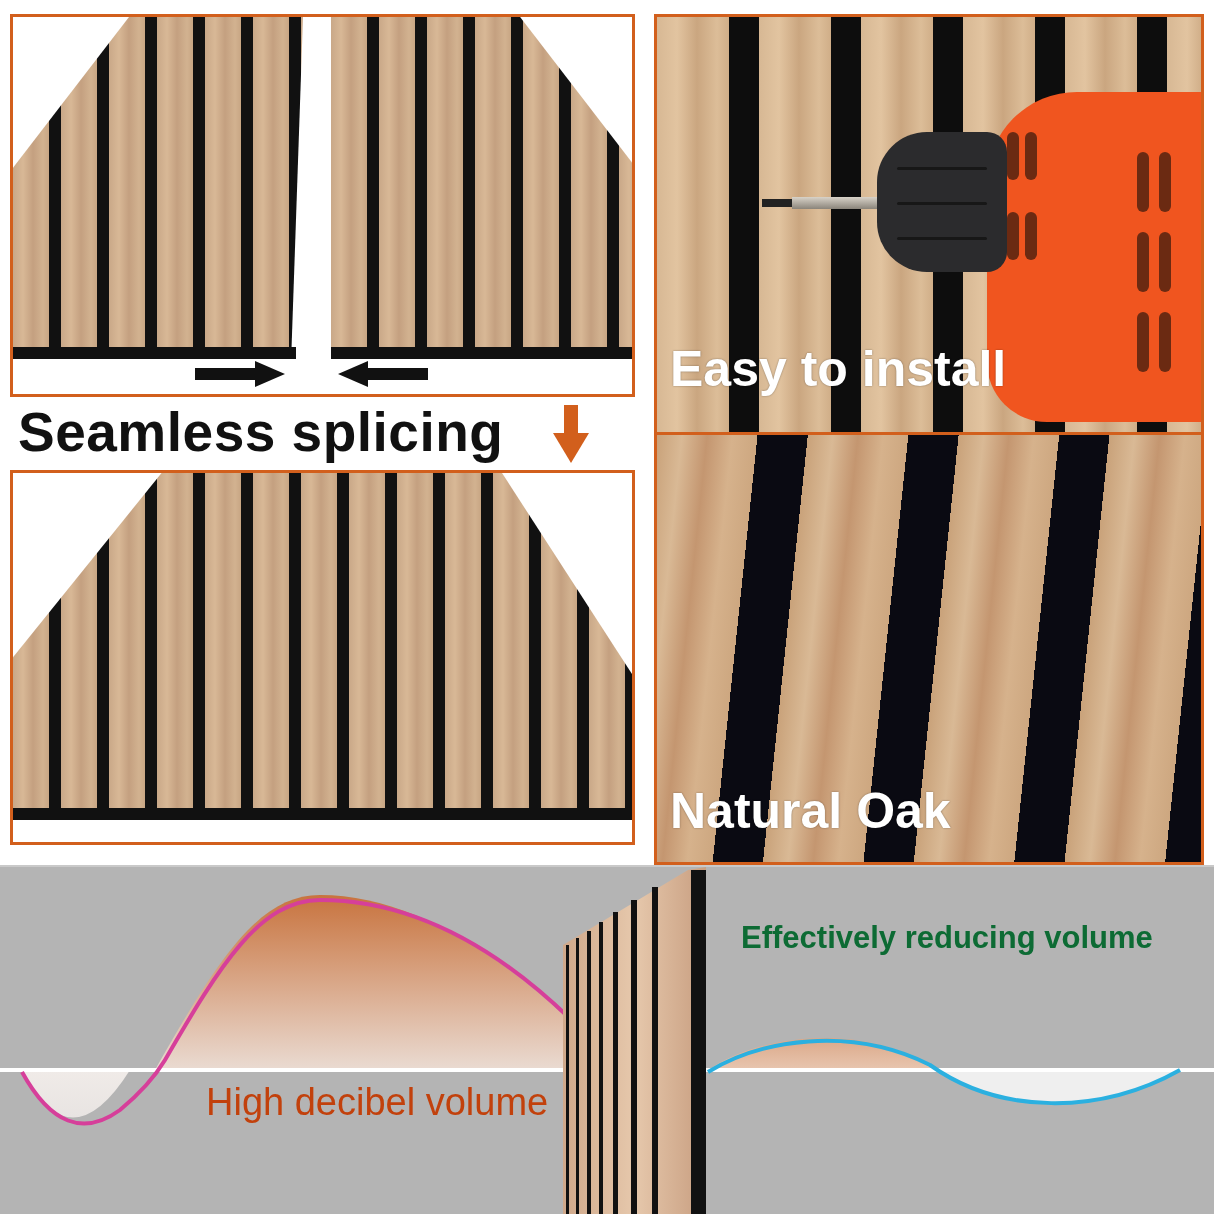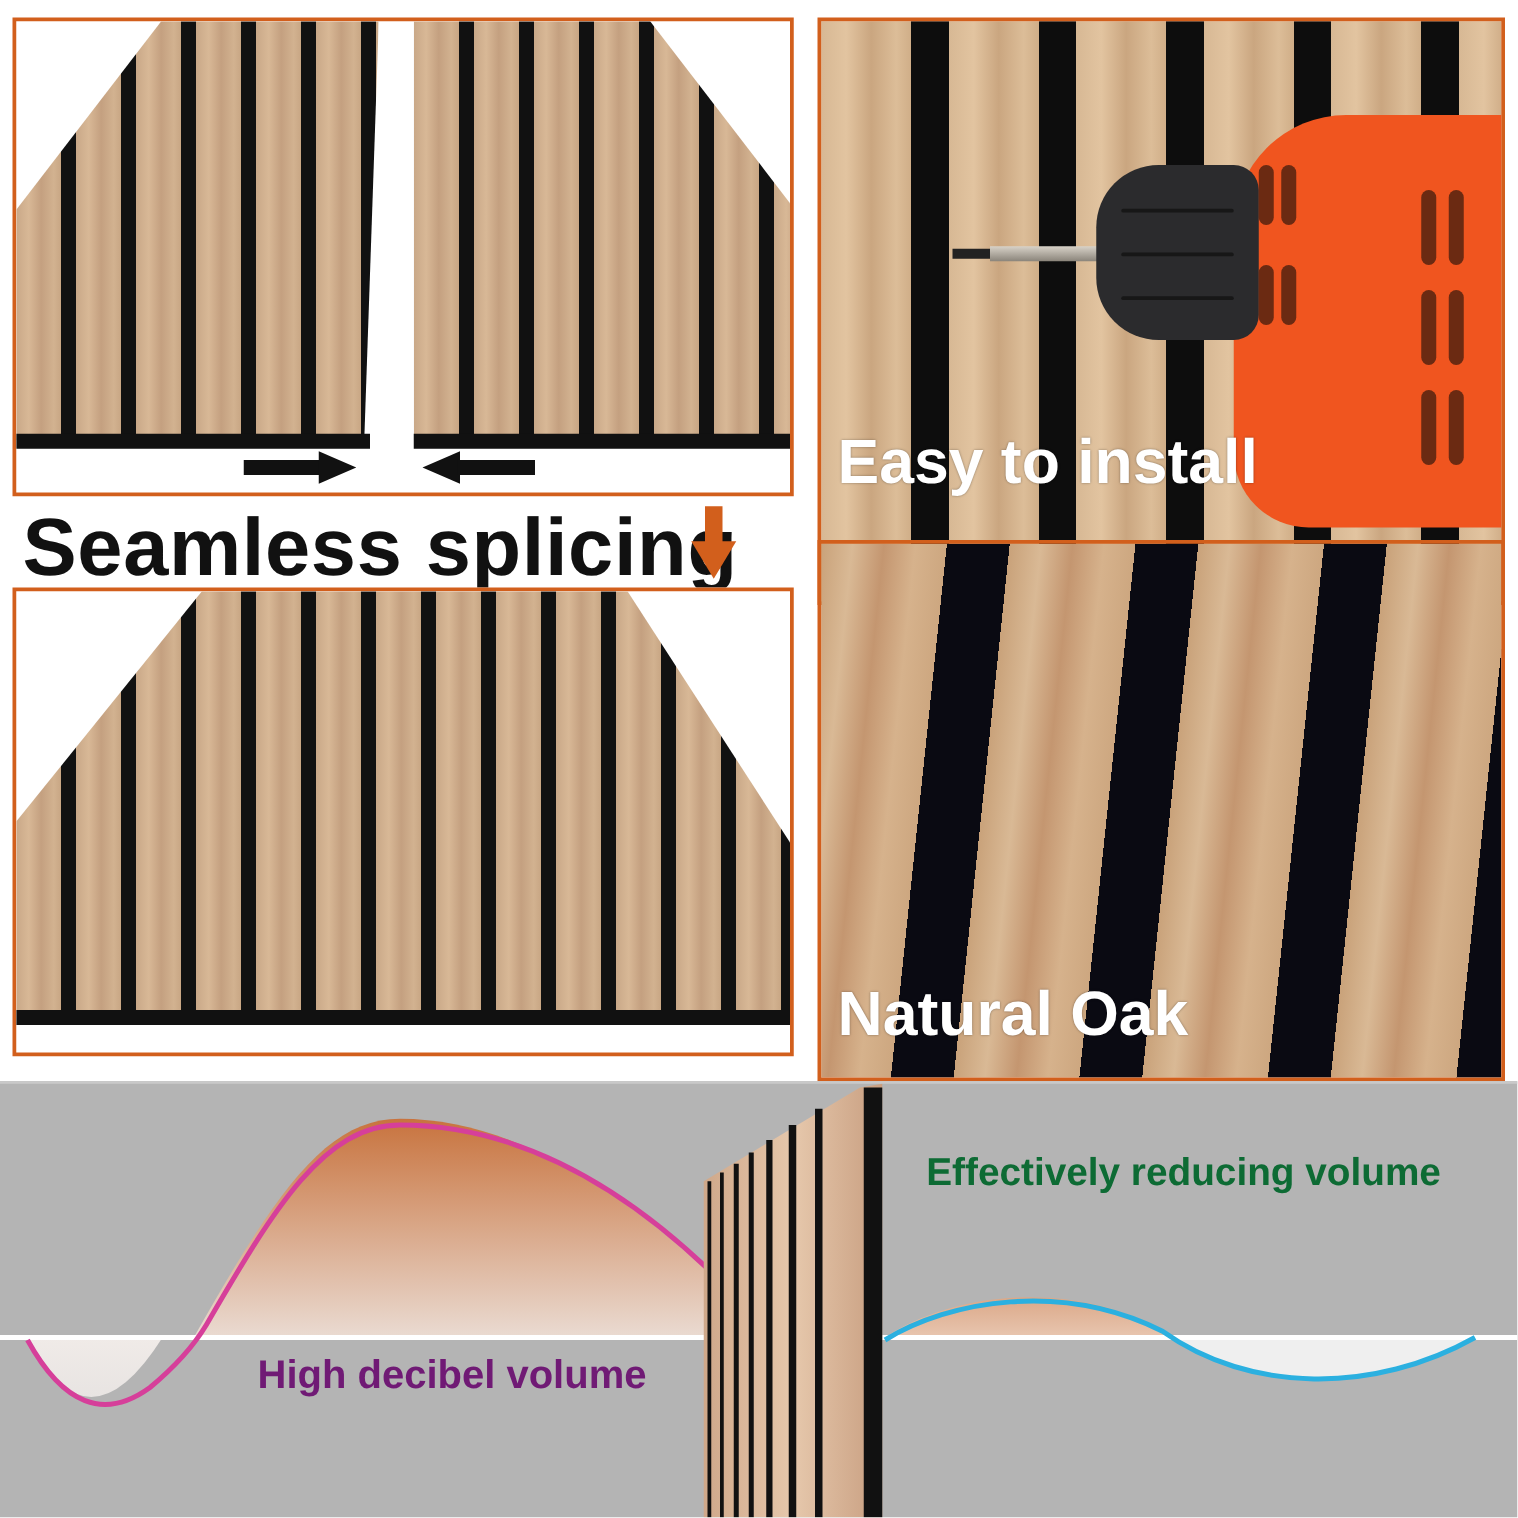--- a/index.html
+++ b/index.html
@@ -33,21 +33,21 @@
   .half { position: absolute; top: 0; height: 335px; }
   #p1 .left-half { left: 0; width: 290px; clip-path: polygon(40% 0, 100% 0, 96% 100%, 0 100%, 0 45%); }
   #p1 .right-half { left: 318px; width: 305px; clip-path: polygon(0 0, 62% 0, 100% 45%, 100% 100%, 0 100%); }
   .base-strip { position: absolute; height: 12px; background: #111; }
 
   .arrow { position: absolute; }
   .arrow .shaft { position: absolute; background: #111; height: 12px; top: 7px; }
   .arrow .head { position: absolute; width: 0; height: 0; border-top: 13px solid transparent; border-bottom: 13px solid transparent; top: 0; }
 
   
-  #headline { position: absolute; left: 18px; top: 400px; font-weight: bold; font-size: 65px; color: #111; letter-spacing: 0.5px; }
+  #headline { position: absolute; left: 18px; top: 400px; font-weight: bold; font-size: 55px; color: #111; letter-spacing: 0.5px; }
   #down-arrow { position: absolute; left: 553px; top: 405px; width: 36px; height: 60px; }
   #down-arrow .shaft { position: absolute; left: 11px; top: 0; width: 14px; height: 30px; background: #d25f1c; }
   #down-arrow .head { position: absolute; left: 0; top: 28px; width: 0; height: 0; border-left: 18px solid transparent; border-right: 18px solid transparent; border-top: 30px solid #d25f1c; }
 
   
   #p2 { left: 10px; top: 470px; width: 625px; height: 375px; background: #fff; }
   #p2 .joined { position: absolute; left: 0; top: 0; width: 619px; height: 335px; clip-path: polygon(24% 0, 79% 0, 100% 60%, 100% 100%, 0 100%, 0 55%); }
 
   
   #p3 { left: 654px; top: 14px; width: 550px; height: 470px; }
@@ -61,21 +61,21 @@
 
   .overlay-text { position: absolute; color: #fff; font-weight: bold; font-size: 50px; text-shadow: 0 0 2px rgba(0,0,0,0.4); }
 
   
   #p4 { left: 654px; top: 432px; width: 550px; height: 433px; }
 
   
   #banner { position: absolute; left: 0; top: 865px; width: 1214px; height: 349px; background: #b4b4b4; border-top: 2px solid #c9c9c9; }
   #wave-svg { position: absolute; left: 0; top: 865px; width: 1214px; height: 349px; }
   #barrier { position: absolute; left: 558px; top: 865px; width: 148px; height: 349px; }
-  .label-red { position: absolute; left: 206px; top: 1081px; color: #701a75; font-weight: bold; font-size: 32px; }
+  .label-red { position: absolute; left: 206px; top: 1081px; color: #c2410c; font-weight: normal; font-size: 38px; }
   .label-green { position: absolute; left: 741px; top: 920px; color: #0d6b34; font-weight: bold; font-size: 31px; }
 </style>
 </head>
 <body>
 
 <div id="p1" class="panel">
   <div class="half left-half wood-persp"></div>
   <div class="half right-half wood-persp"></div>
   <div class="base-strip" style="left:0; top:330px; width:283px;"></div>
   <div class="base-strip" style="left:318px; top:330px; width:305px;"></div>

